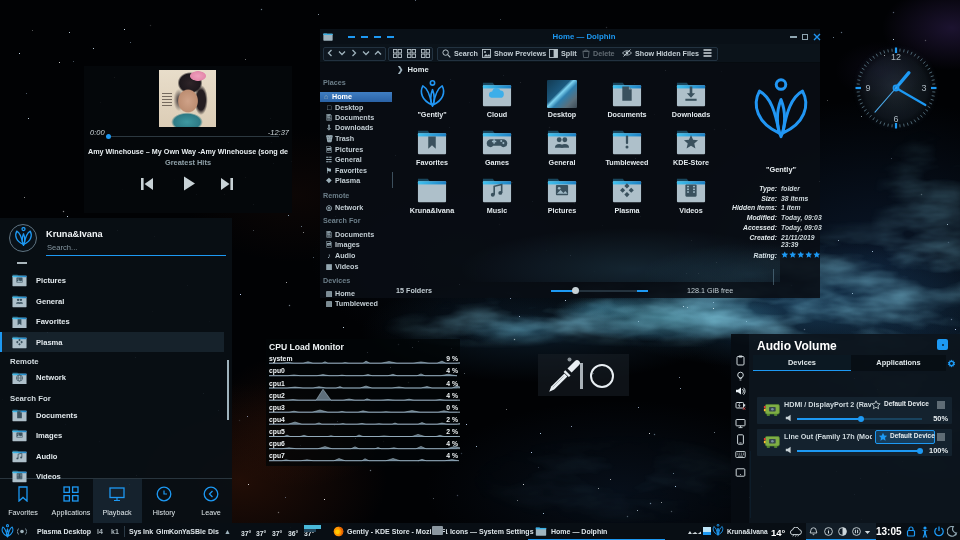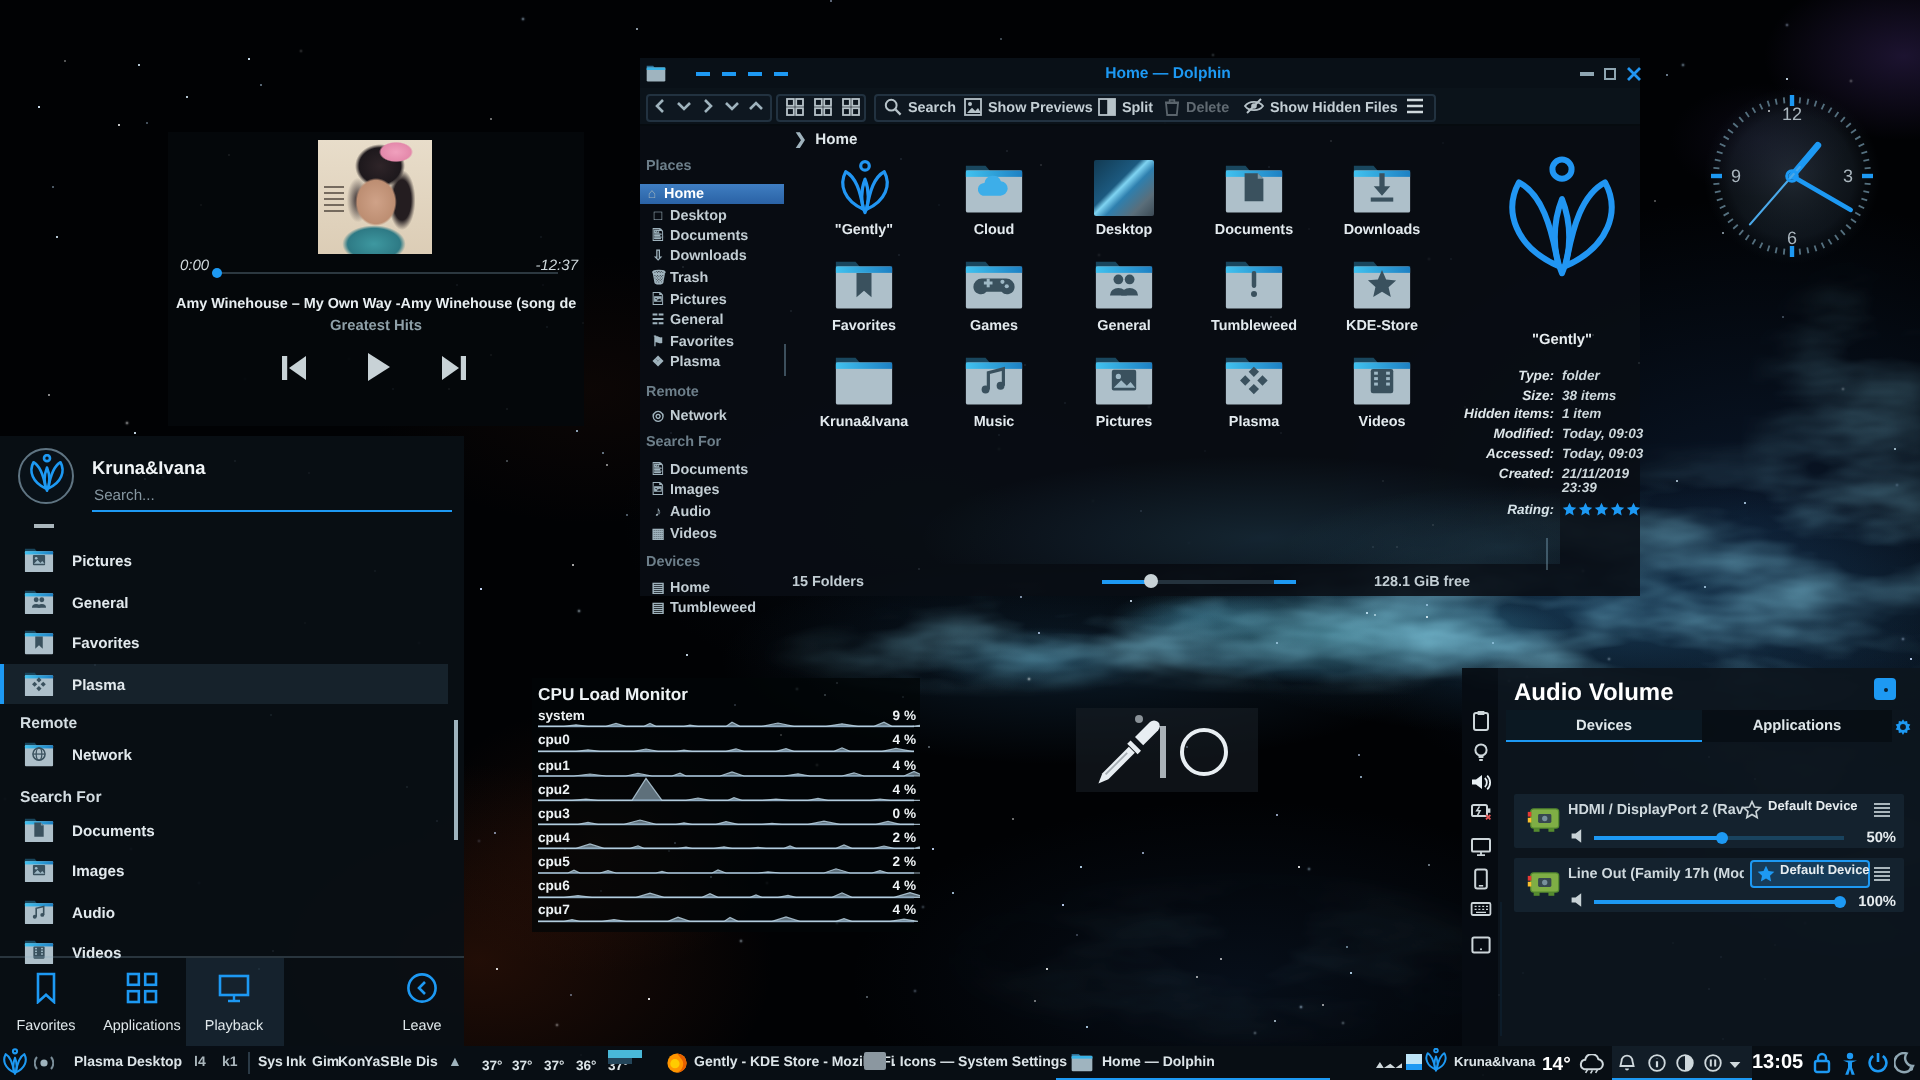--- a/index.html
+++ b/index.html
@@ -722,21 +722,21 @@
       <path d="M5 0.5 l1.35 2.9 3.15 .35 -2.35 2.15 .65 3.1 -2.8 -1.6 -2.8 1.6 .65 -3.1 -2.35 -2.15 3.15 -.35 z" fill="#1d99f3" transform="translate(24,0) scale(0.75)"></path>
       <path d="M5 0.5 l1.35 2.9 3.15 .35 -2.35 2.15 .65 3.1 -2.8 -1.6 -2.8 1.6 .65 -3.1 -2.35 -2.15 3.15 -.35 z" fill="#1d99f3" transform="translate(32,0) scale(0.75)"></path>
     </svg>
     <div class="abs" style="left:72px;top:175px;width:388px;height:78px;background:radial-gradient(230px 55px at 240px 65px, rgba(80,160,200,0.17), transparent 75%),radial-gradient(140px 40px at 360px 70px, rgba(90,170,205,0.12), transparent 78%)"></div>
     <div id="dstatus" class="abs">
       <div class="abs" style="left:76px;top:4px;font-weight:bold">15 Folders</div>
       <div class="abs" style="left:231px;top:8px;width:97px;height:1.6px;background:#24323d"></div>
       <div class="abs" style="left:231px;top:8px;width:24px;height:1.6px;background:#1d99f3"></div>
       <div class="abs" style="left:252px;top:5px;width:7px;height:7px;border-radius:50%;background:#c8d2d6"></div>
       <div class="abs" style="left:317px;top:8px;width:11px;height:1.8px;background:#1d99f3"></div>
-      <div class="abs" style="left:367px;top:4px;font-weight:bold">128.1 GiB free</div>
+      <div class="abs" style="left:367px;top:4px;font-weight:normal">128.1 GiB free</div>
     </div>
   </div>
 <div id="launcher" class="abs">
     <div class="abs" style="left:9px;top:6px;width:28px;height:28px;border-radius:50%;border:1.5px solid #5f7482;background:rgba(10,20,28,0.6)"></div>
     <div class="abs" style="left:13.5px;top:8.5px"><svg width="19" height="21" viewBox="0 0 100 112" fill="none">
 <circle cx="50" cy="11" r="8" stroke="#1d99f3" stroke-width="7"></circle>
 <path d="M14 22 C1 46 11 76 47 92 C41 58 33 32 14 22 Z" stroke="#1d99f3" stroke-width="7" stroke-linejoin="round"></path>
 <path d="M86 22 C99 46 89 76 53 92 C59 58 67 32 86 22 Z" stroke="#1d99f3" stroke-width="7" stroke-linejoin="round"></path>
 <path d="M50 36 C42 56 42 80 50 98 C58 80 58 56 50 36 Z" stroke="#1d99f3" stroke-width="7" stroke-linejoin="round"></path>
 </svg></div>
@@ -917,20 +917,27 @@
           <rect x="9.6" y="9.6" width="5.4" height="5.4" fill="none" stroke="#1d99f3" stroke-width="1.3"></rect>
         </svg>
         <div class="lab">Applications</div>
       </div>
       <div class="ltab" style="left:93px;width:48px">
         <svg class="abs" style="left:16px;top:7px" width="16" height="16" viewBox="0 0 16 16">
           <rect x="1" y="2" width="14" height="9.5" fill="none" stroke="#1d99f3" stroke-width="1.3"></rect>
           <path d="M5 14.5 h6 M8 11.5 v3" stroke="#1d99f3" stroke-width="1.2"></path>
         </svg>
         <div class="lab">Playback</div>
+      </div>
+      <div class="ltab" style="left:140px;width:48px">
+        <svg class="abs" style="left:16px;top:7px" width="16" height="16" viewBox="0 0 16 16">
+          <circle cx="8" cy="8" r="6.8" fill="none" stroke="#1d99f3" stroke-width="1.3"></circle>
+          <path d="M8 4.5 v3.5 h3" stroke="#1d99f3" stroke-width="1.2" fill="none"></path>
+        </svg>
+        <div class="lab">History</div>
       </div>
       <div class="ltab" style="left:187px;width:48px">
         <svg class="abs" style="left:16px;top:7px" width="16" height="16" viewBox="0 0 16 16">
           <circle cx="8" cy="8" r="6.8" fill="none" stroke="#1d99f3" stroke-width="1.3"></circle>
           <path d="M9.5 5 L6.5 8 L9.5 11" stroke="#1d99f3" stroke-width="1.3" fill="none"></path>
         </svg>
         <div class="lab">Leave</div>
       </div>
     </div>
   </div>

